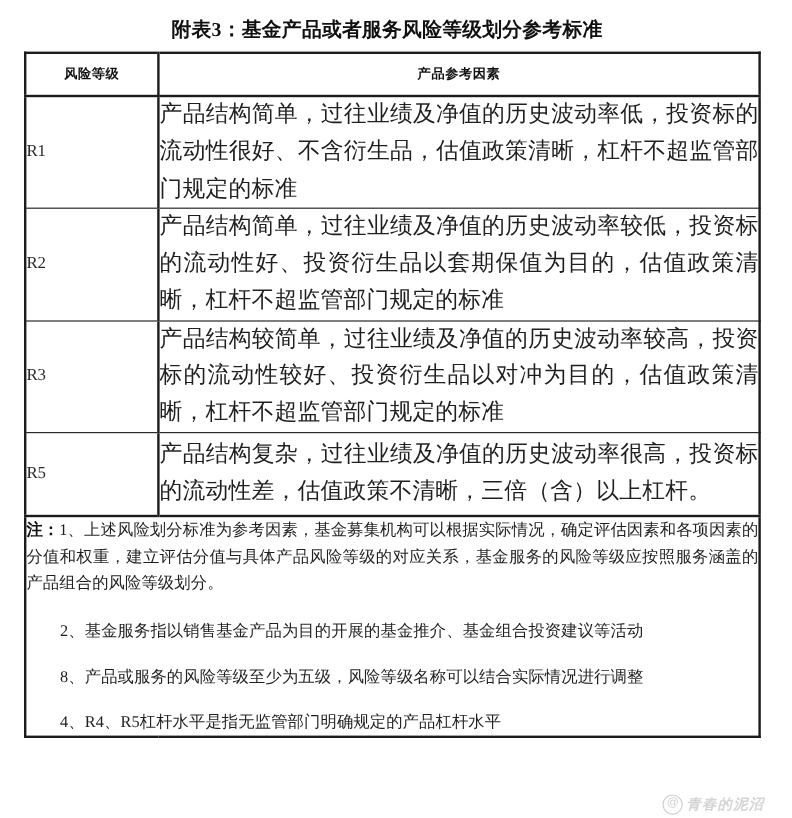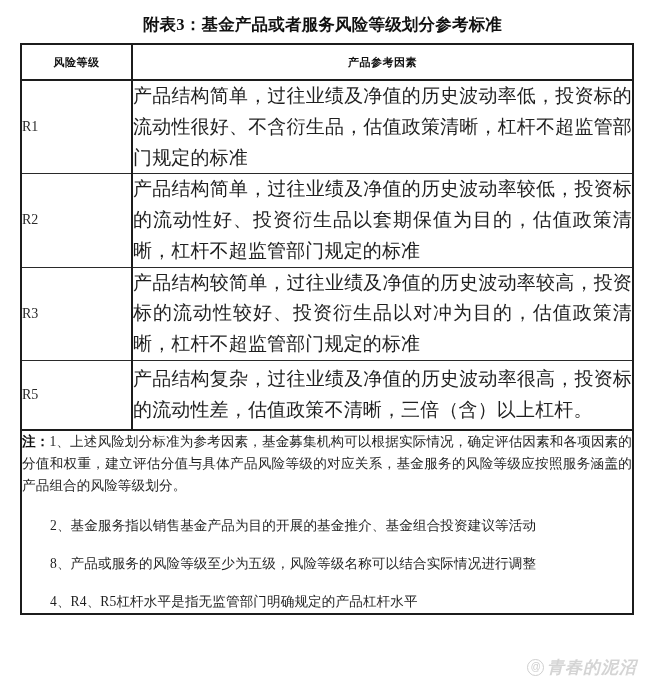--- a/index.html
+++ b/index.html
@@ -133,21 +133,21 @@
     height: 15px;
     border: 1.4px solid #8a8a8a;
     border-radius: 50%;
     color: #8a8a8a;
     font-size: 10px;
     line-height: 13px;
     text-align: center;
     font-style: italic;
   }
   .wm-text {
-    font-size: 17px;
+    font-size: 12px;
     color: #9a9a9a;
     font-style: italic;
     font-weight: bold;
     letter-spacing: 1px;
     font-family: "DejaVu Sans", sans-serif;
   }
 </style>
 </head>
 <body>
 

